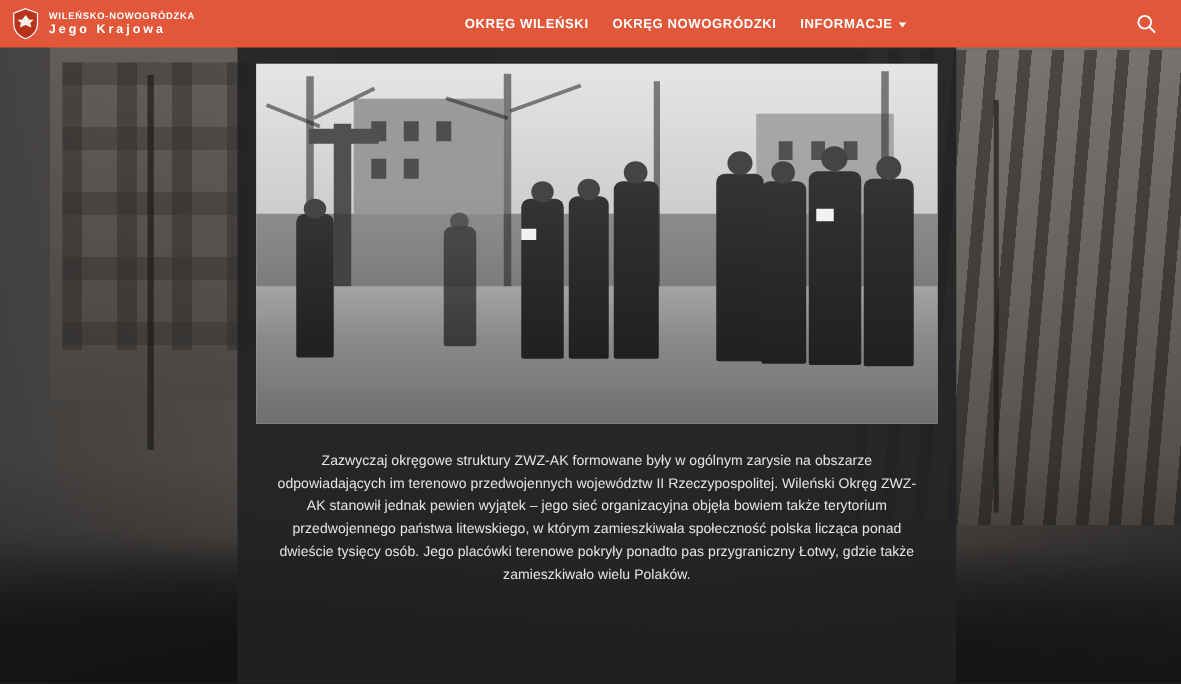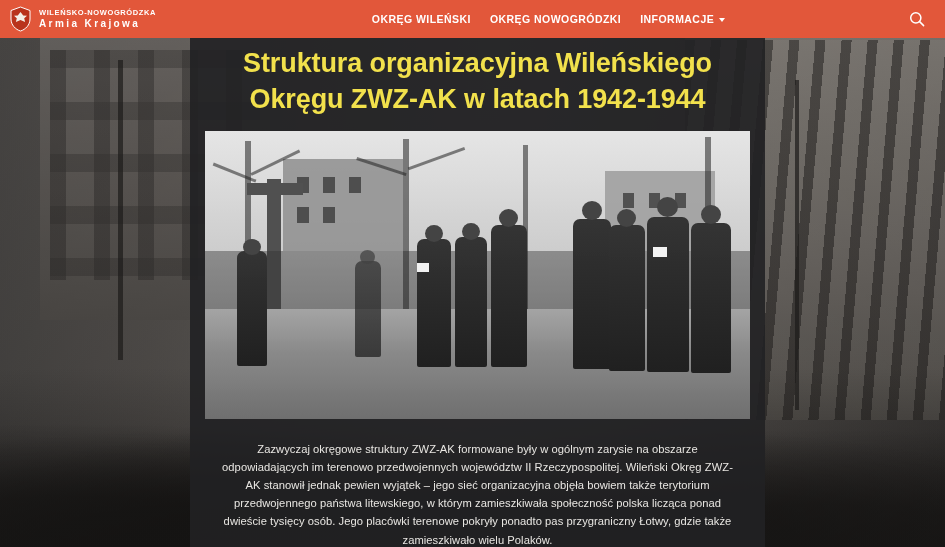--- a/index.html
+++ b/index.html
@@ -259,21 +259,21 @@
 
   <div class="brand">
     <div class="brand-emblem">
       <svg width="23" height="26" viewBox="0 0 23 26" aria-hidden="true">
         <path d="M11.5 1 L21 4.5 V13 C21 19 16.5 23.5 11.5 25 C6.5 23.5 2 19 2 13 V4.5 Z" fill="#b9331c" stroke="#ffffff" stroke-width="1"></path>
         <path d="M11.5 6 L14.2 9.5 L18 9.8 L15.2 12.3 L16.1 16 L11.5 14 L6.9 16 L7.8 12.3 L5 9.8 L8.8 9.5 Z" fill="#f3f0e8"></path>
       </svg>
     </div>
     <div class="brand-text">
       <span class="brand-line1">WILEŃSKO-NOWOGRÓDZKA</span>
-      <span class="brand-line2">Armia Krajowa</span>
+      <span class="brand-line2">Jego Krajowa</span>
     </div>
   </div>
 
   <nav class="nav">
     <div class="nav-item">
       <span>OKRĘG WILEŃSKI</span>
     </div>
     <div class="nav-item">
       <span>OKRĘG NOWOGRÓDZKI</span>
     </div>
@@ -286,21 +286,20 @@
   <div class="search-btn">
     <svg width="16" height="16" viewBox="0 0 16 16" aria-hidden="true">
       <circle cx="6.8" cy="6.8" r="5.1" fill="none" stroke="#ffffff" stroke-width="1.5"></circle>
       <line x1="10.6" y1="10.6" x2="14.6" y2="14.6" stroke="#ffffff" stroke-width="1.5" stroke-linecap="round"></line>
     </svg>
   </div>
 </div>
 
 <main class="article">
 
-  <h1 class="title">Struktura organizacyjna Wileńskiego Okręgu ZWZ-AK w latach 1942-1944</h1>
 
   <figure class="figure">
     <div class="photo">
       <div class="photo-sky"></div>
 
       <div class="ph-building" style="left:78px; top:28px; width:120px; height:92px;"></div>
       <div class="ph-window" style="left:92px; top:46px; width:12px; height:16px;"></div>
       <div class="ph-window" style="left:118px; top:46px; width:12px; height:16px;"></div>
       <div class="ph-window" style="left:144px; top:46px; width:12px; height:16px;"></div>
       <div class="ph-window" style="left:92px; top:76px; width:12px; height:16px;"></div>

